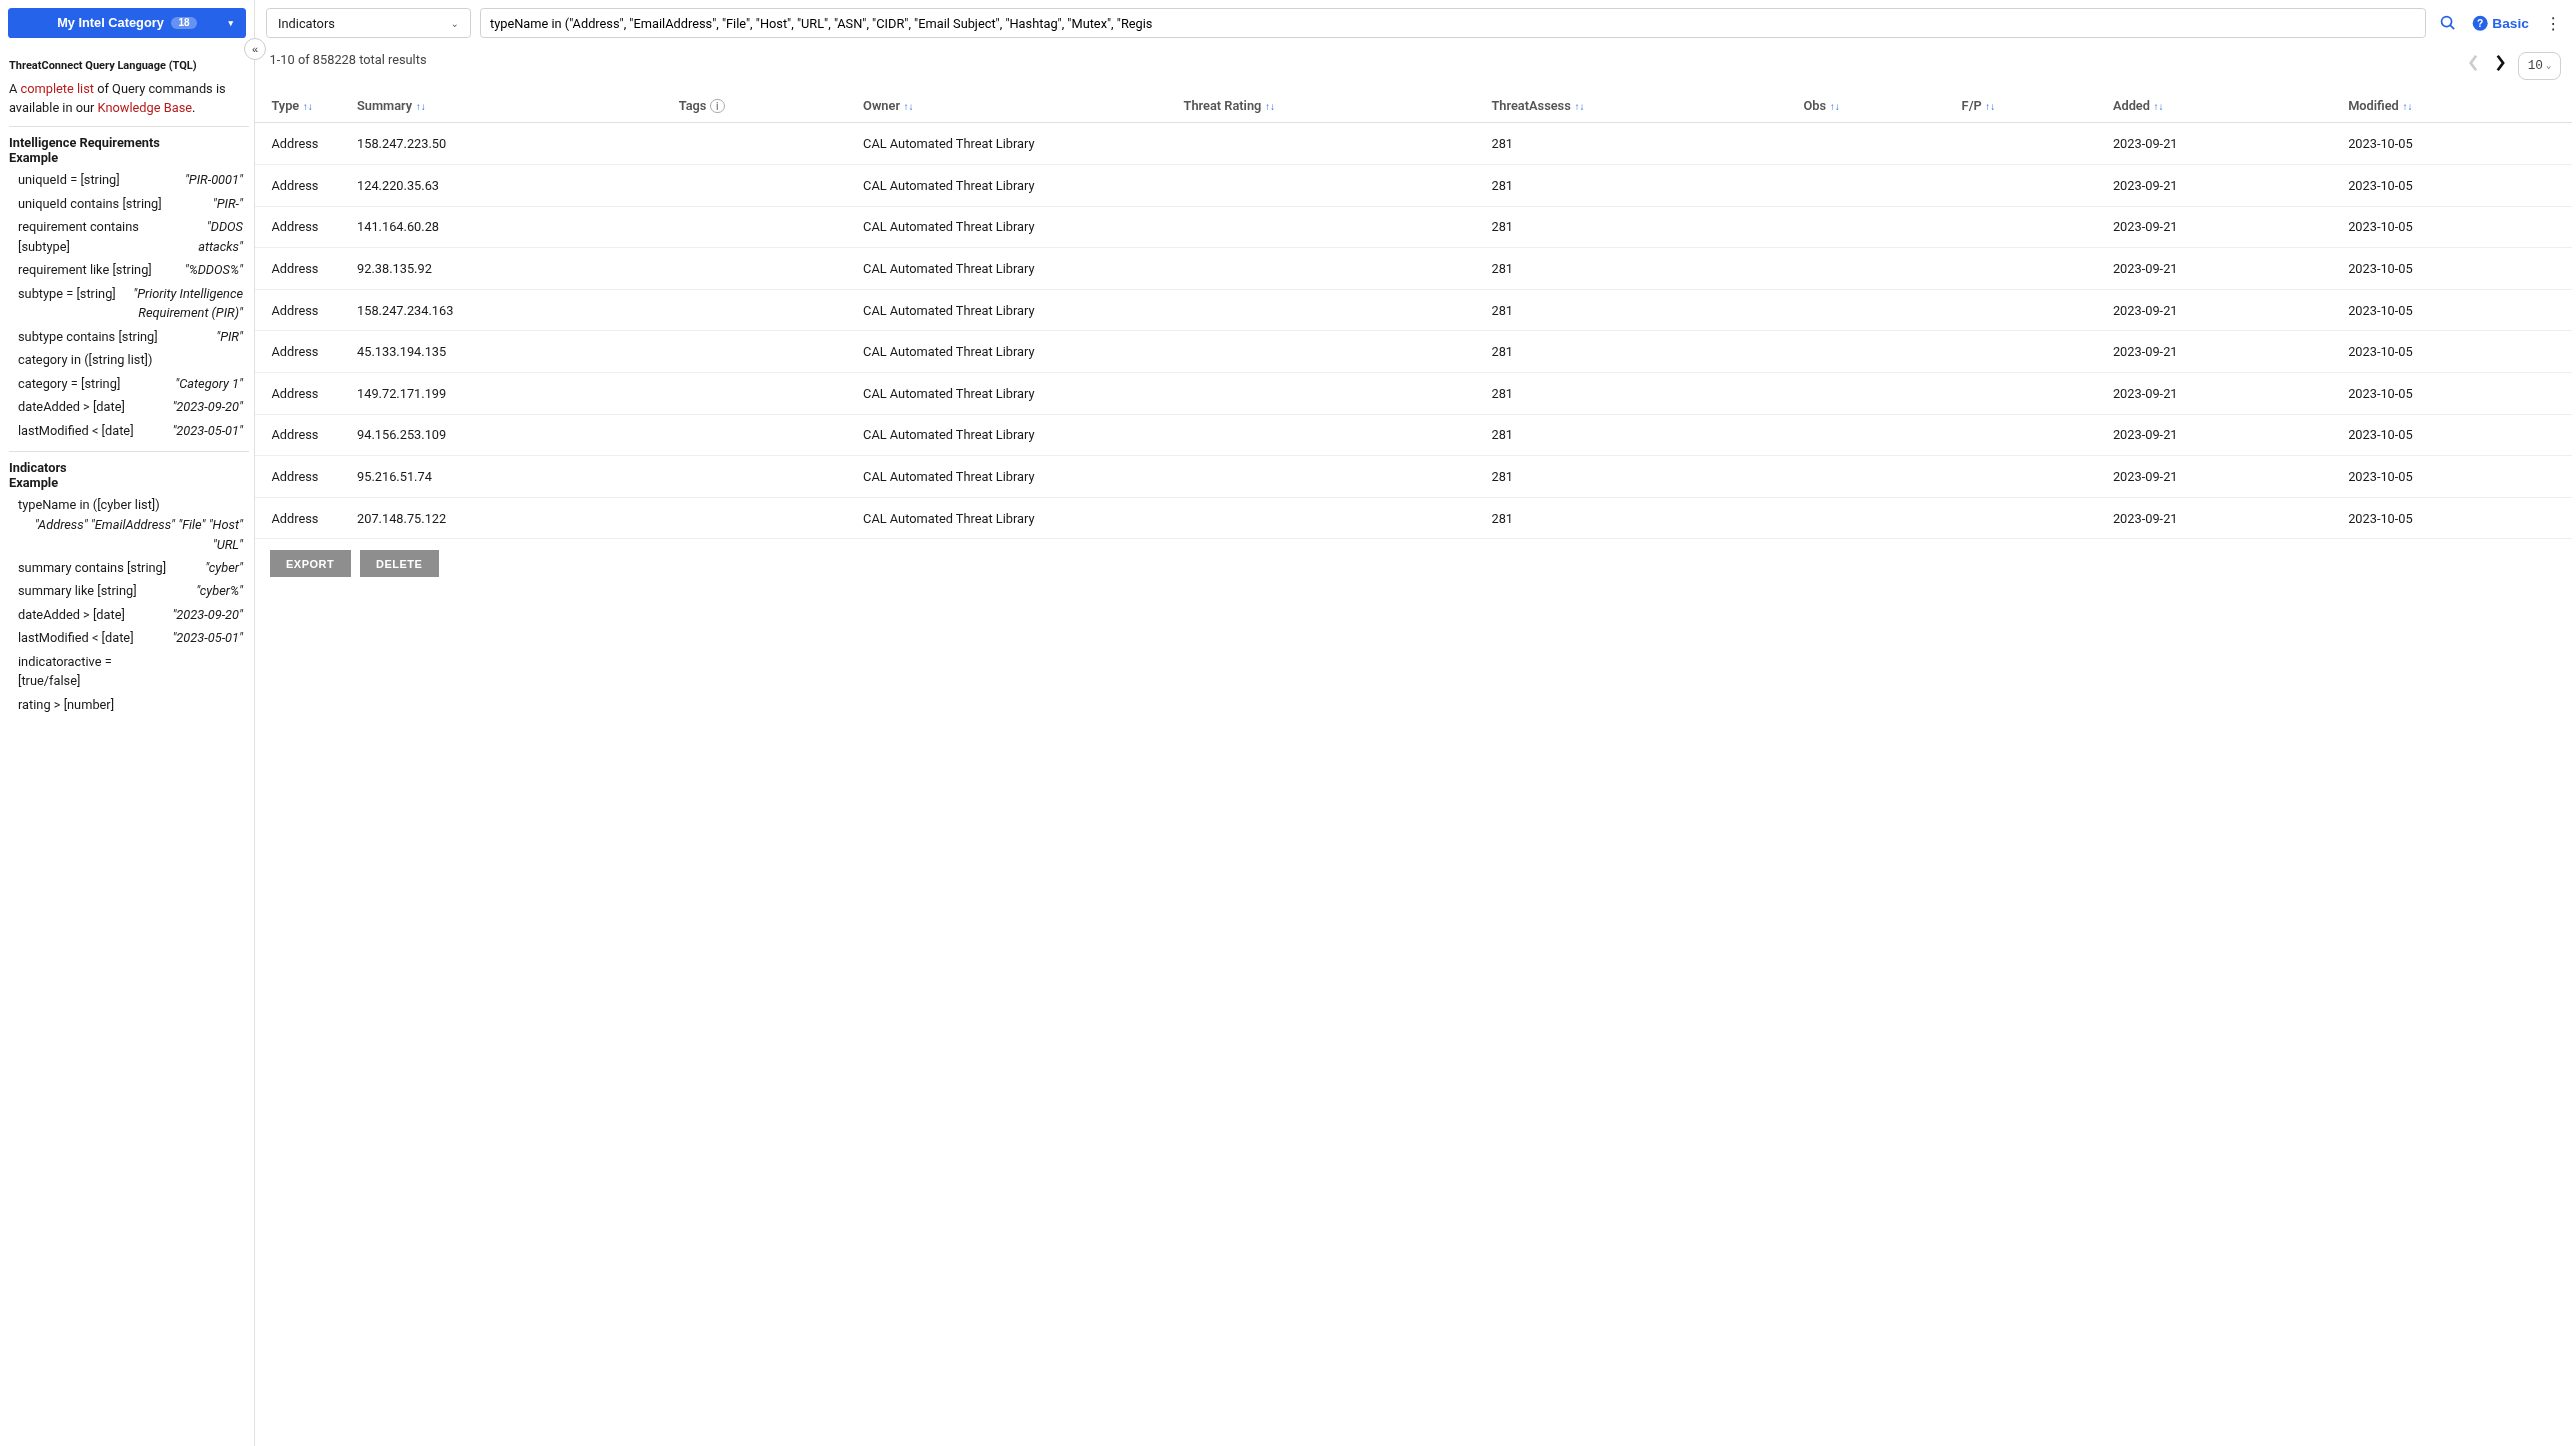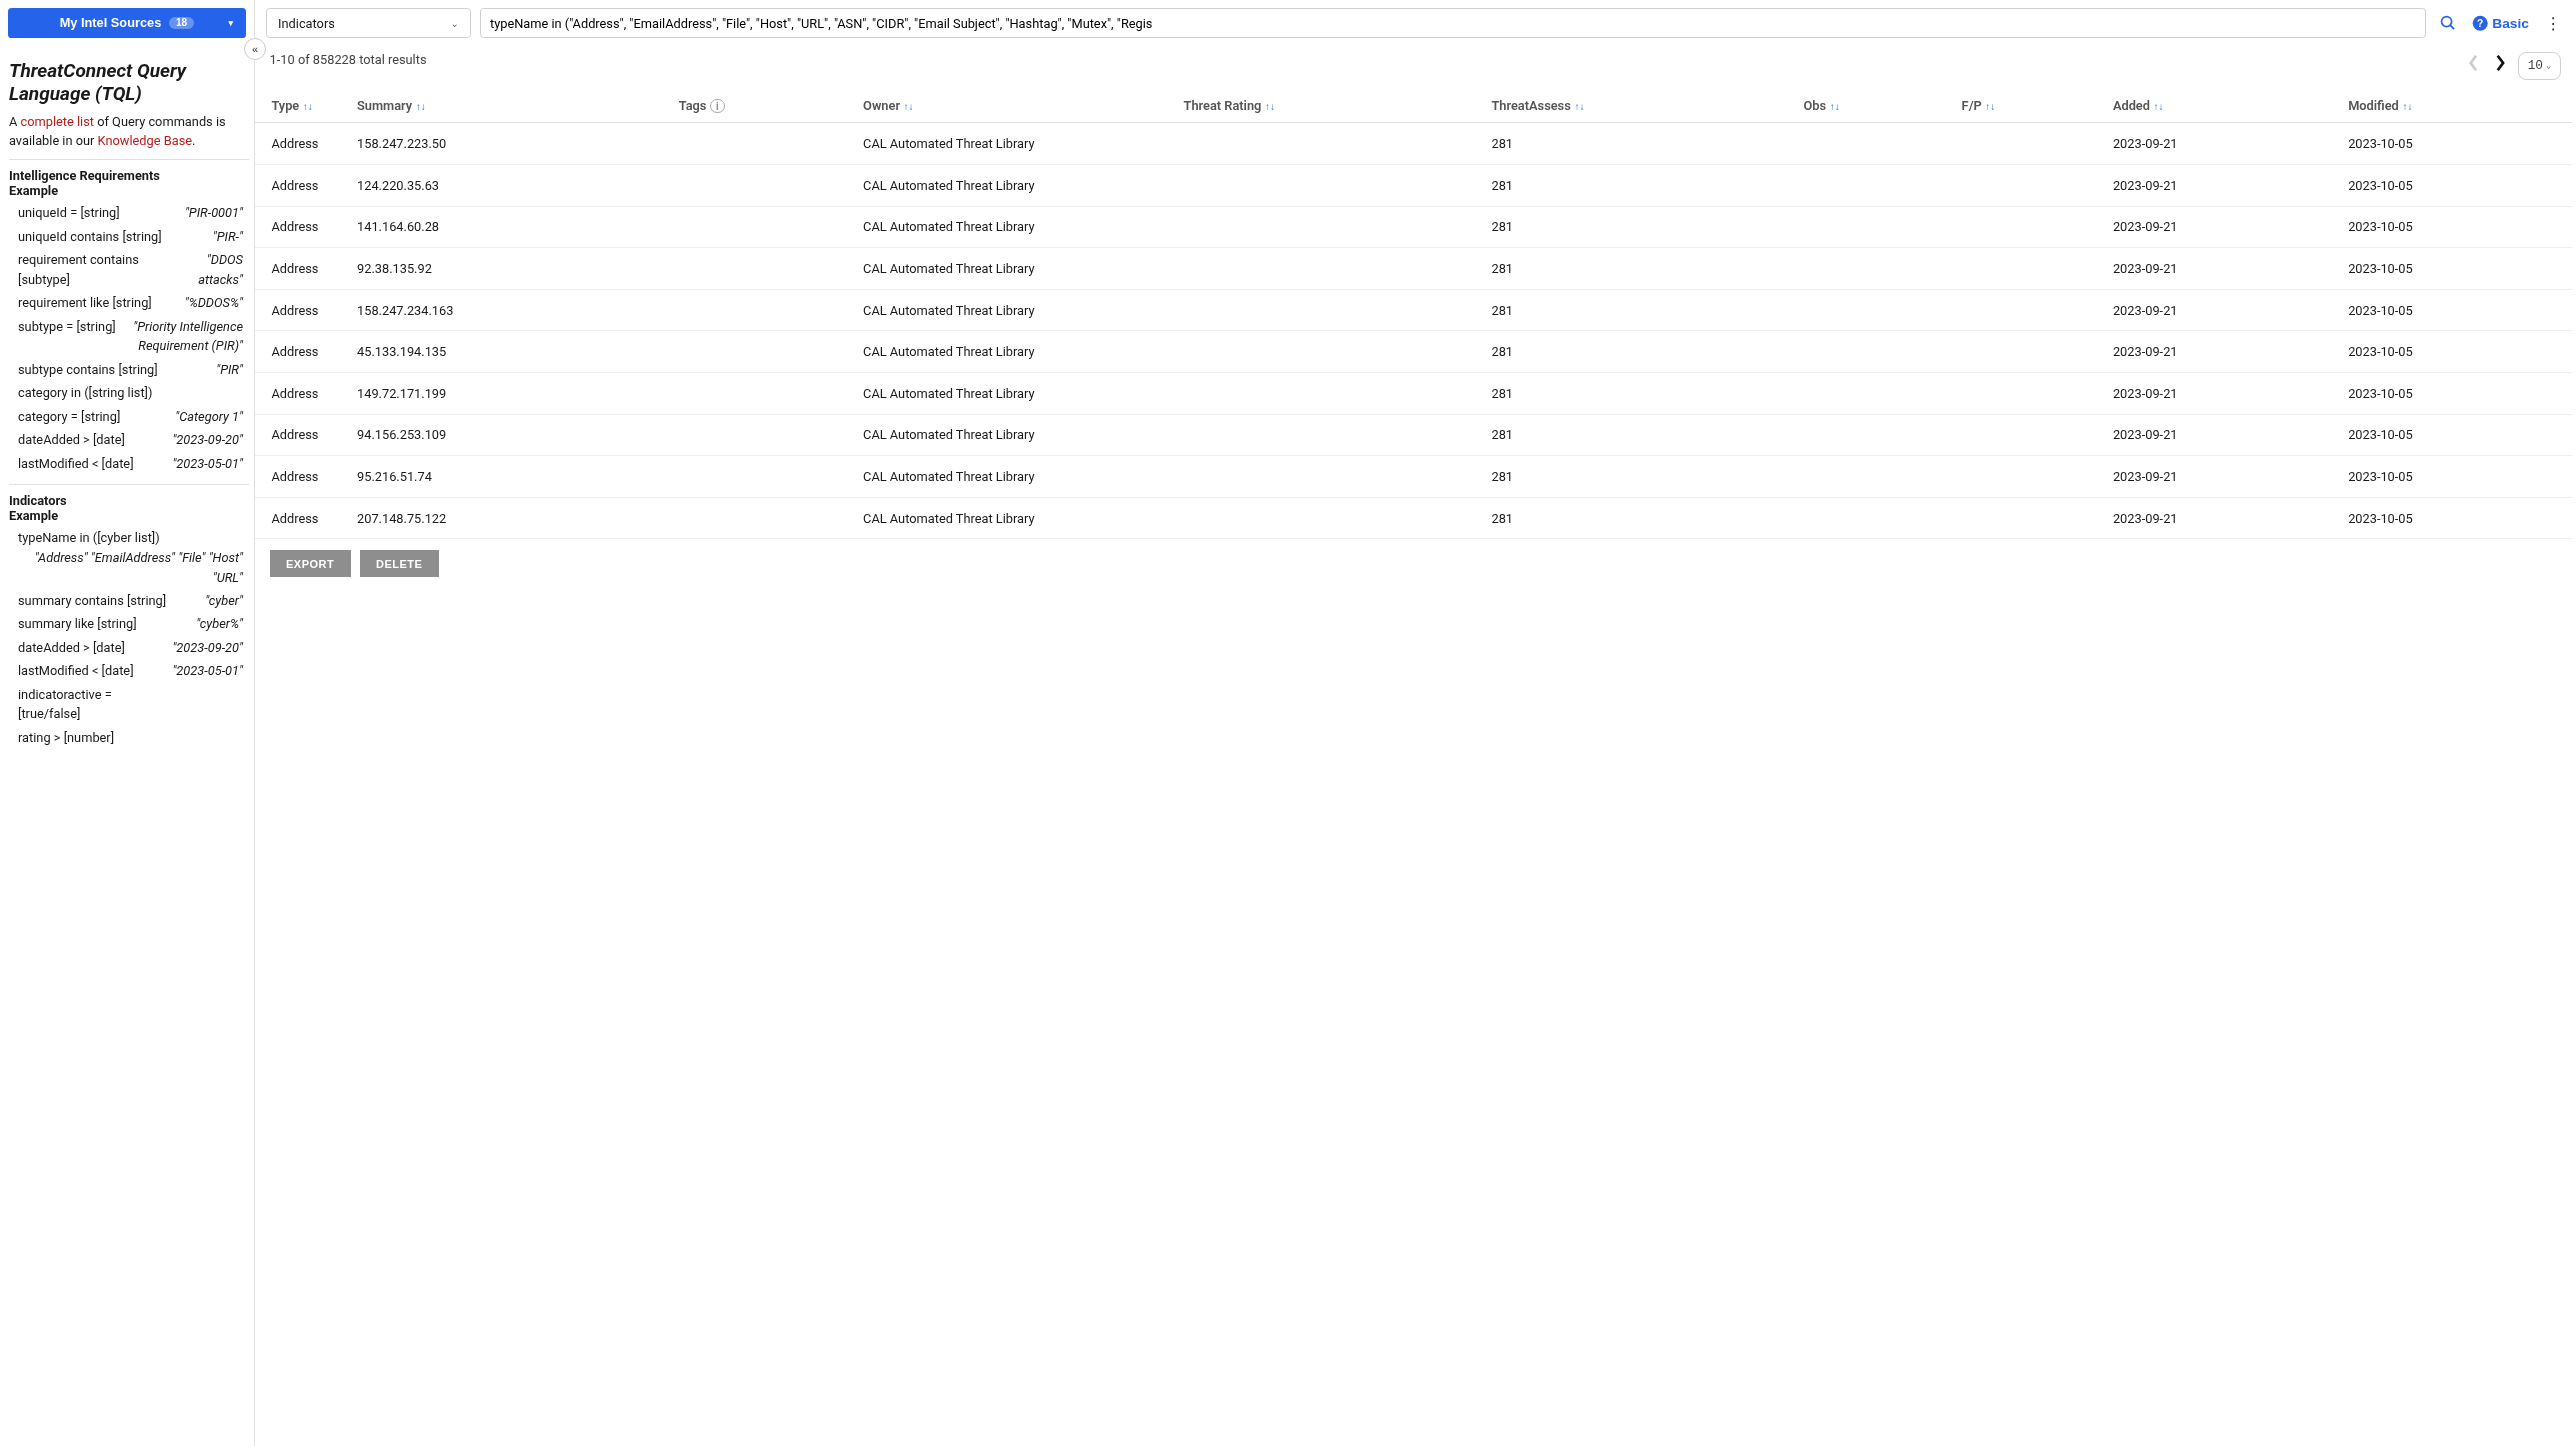--- a/index.html
+++ b/index.html
@@ -46,24 +46,23 @@
     border-radius: 9px;
     padding: 0.9px 7.3px;
     font-size: 10px;
   }
   .sources-btn .caret {
     position: absolute;
     right: 12.8px;
     font-size: 9px;
   }
   .tql-title {
-    font-size: 19px;
+    font-size: 11px;
     font-weight: 700;
     padding: 12.8px 9px 7.3px 9px;
-    font-style: italic;
   }
   .tql-intro {
     padding: 0 9px 9px 9px;
     line-height: 1.5;
   }
   .tql-intro a { color: #b91c1c; text-decoration: none; }
   .tql-sections {
     flex: 1;
     overflow-y: auto;
     padding: 0 5.5px 9px 9px;
@@ -265,21 +264,21 @@
 <body>
 
 <div class="app">
   <button class="collapse-handle">
     <span>«</span>
   </button>
 
   <aside class="sidebar">
     <div class="sidebar-top">
       <button class="sources-btn">
-        <span>My Intel Sources</span>
+        <span>My Intel Category</span>
         <span class="count">18</span>
         <span class="caret">▾</span>
       </button>
     </div>
 
     <h2 class="tql-title">ThreatConnect Query Language (TQL)</h2>
 
     <p class="tql-intro">
       <span>A </span><a href="#">complete list</a><span> of Query commands is available in our </span><a href="#">Knowledge Base</a><span>.</span>
     </p>

